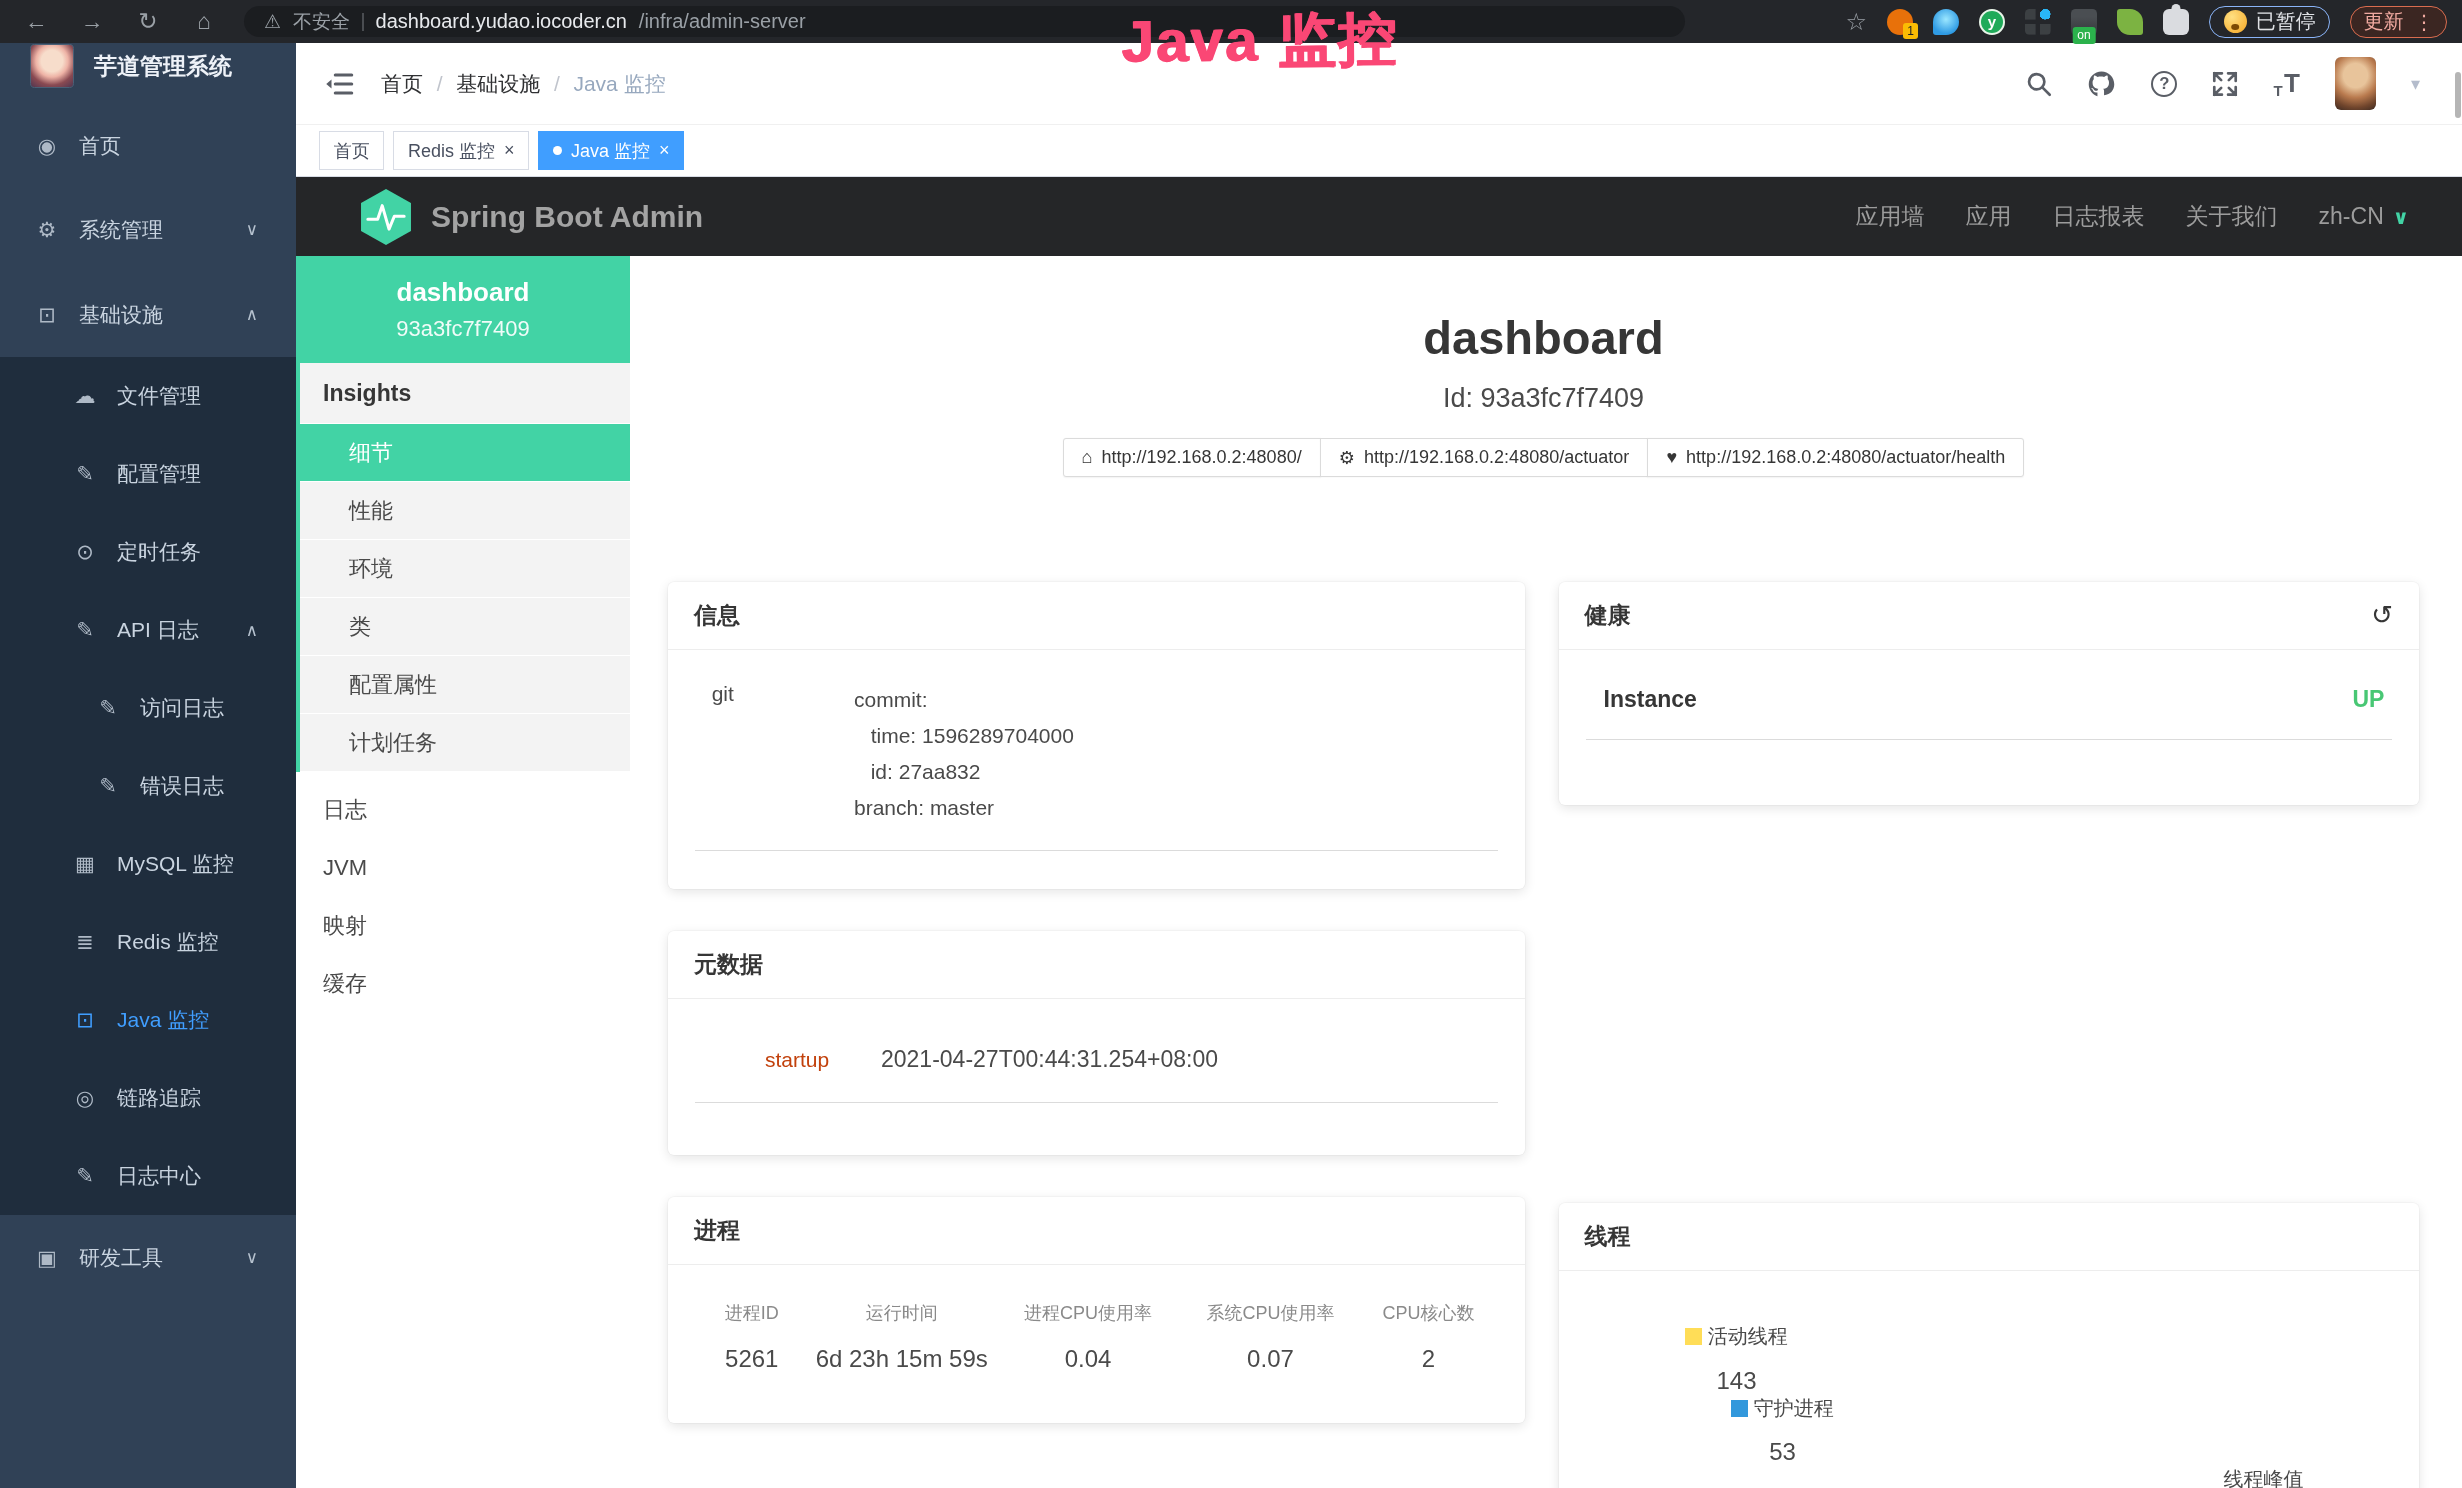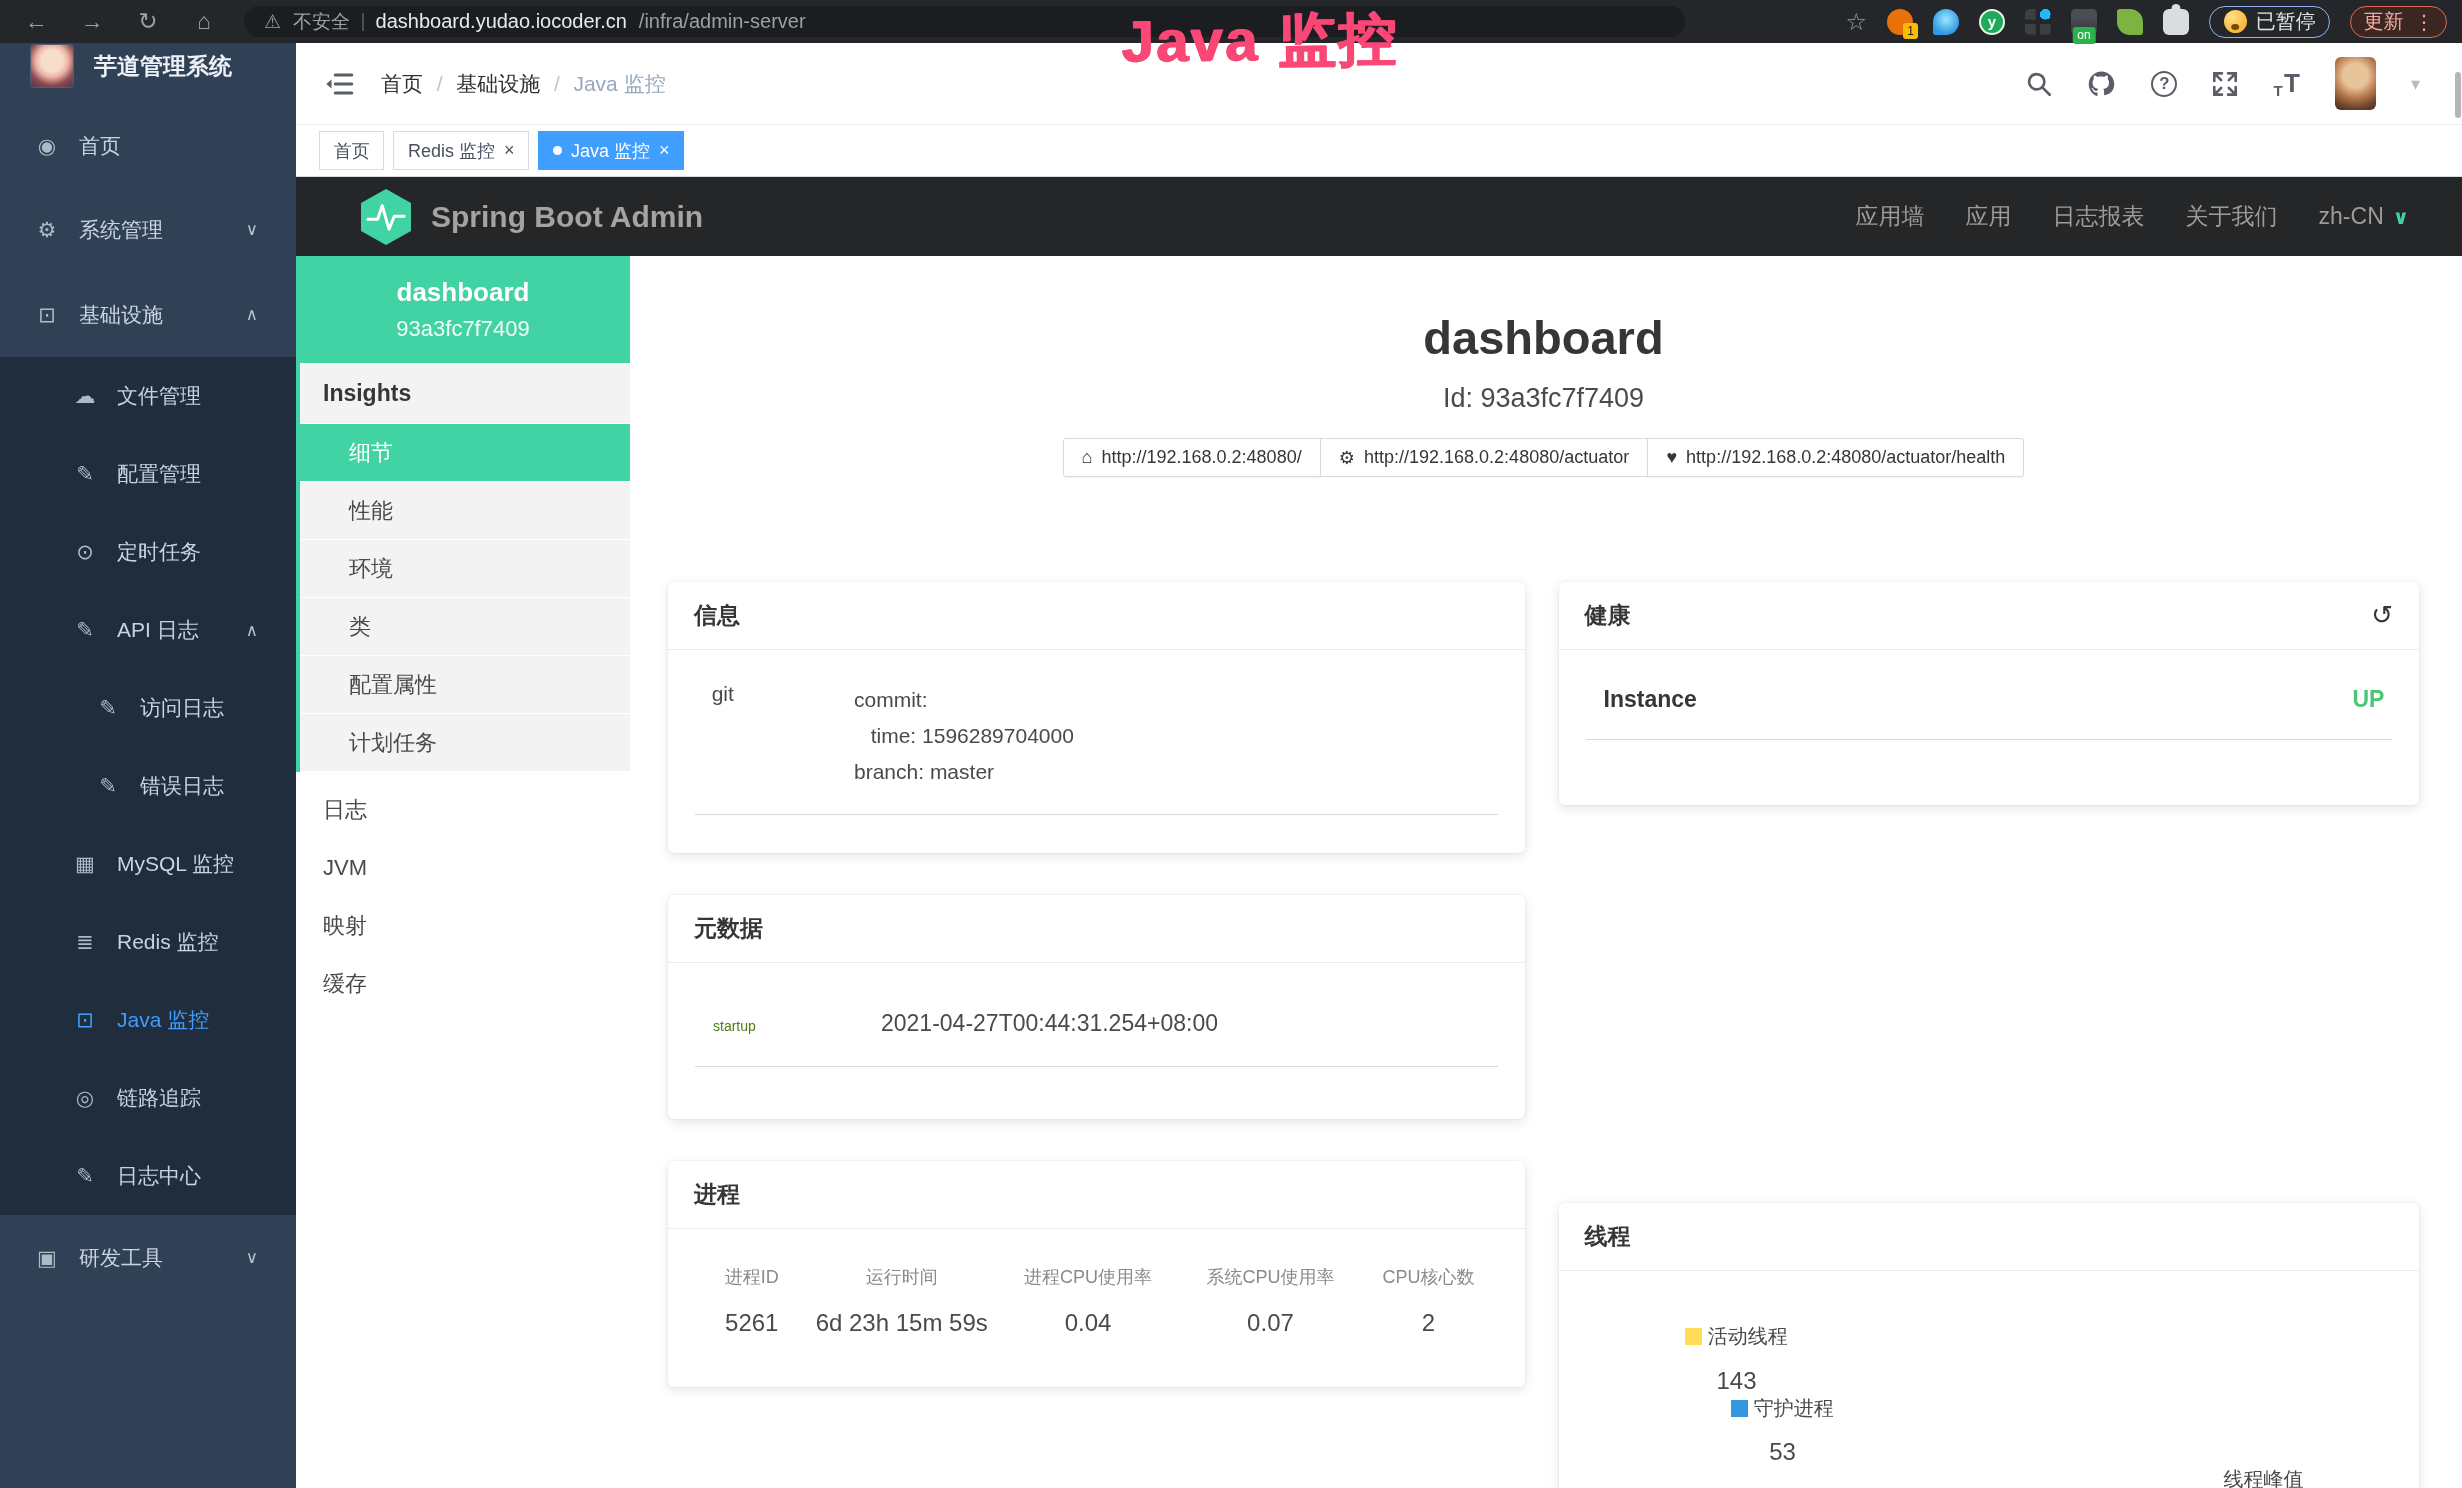--- a/index.html
+++ b/index.html
@@ -128,21 +128,21 @@
   .kv-lines { flex:1; font-size:21px; color:#4a4a4a; line-height:1.72; }
   .kv-lines .indent { padding-left:16.7px; }
 
   .card.health .card-body { padding:36px 27px 65px; }
   .health-row { display:flex; justify-content:space-between; align-items:baseline; padding:0 7.6px 26px 18px; border-bottom:1.5px solid #dbdbdb; }
   .health-key { font-size:23px; font-weight:600; color:#363636; }
   .health-val { font-size:23px; font-weight:700; color:#48c774; }
 
   .card.meta .card-body { padding:47px 27px 52px; }
   .meta-row { display:flex; align-items:baseline; border-bottom:1.5px solid #dbdbdb; padding-bottom:29px; }
-  .meta-key { width:186px; padding-left:18px; font-size:14px; color:#4d7c0f; }
+  .meta-key { width:186px; padding-left:18px; font-size:21px; color:#c2410c;text-align:center; }
   .meta-val { font-size:23px; color:#4a4a4a; }
 
   .card.process .card-body { padding:36px 23px 50px; }
   .tbl-head, .tbl-vals { display:flex; text-align:center; }
   .tbl-head { font-size:18px; color:#8a8a8a; }
   .tbl-vals { margin-top:20px; font-size:24px; color:#4a4a4a; }
   .c1{width:15%;} .c2{width:22%;} .c3{width:24%;} .c4{width:21%;} .c5{width:18%;}
 
   .card.threads .card-body { padding:52px 0 0; }
   .legend-row { display:flex;flex-direction:column; }
@@ -411,20 +411,21 @@
             <div class="card info">
               <div class="card-head">
                 <span>信息</span>
               </div>
               <div class="card-body">
                 <div class="kv-row">
                   <span class="kv-key">git</span>
                   <div class="kv-lines">
                     <div>commit:</div>
                     <div class="indent">time: 1596289704000</div>
+                    <div class="indent">id: 27aa832</div>
                     <div>branch: master</div>
                   </div>
                 </div>
               </div>
             </div>
 
             <div class="card meta">
               <div class="card-head">
                 <span>元数据</span>
               </div>

